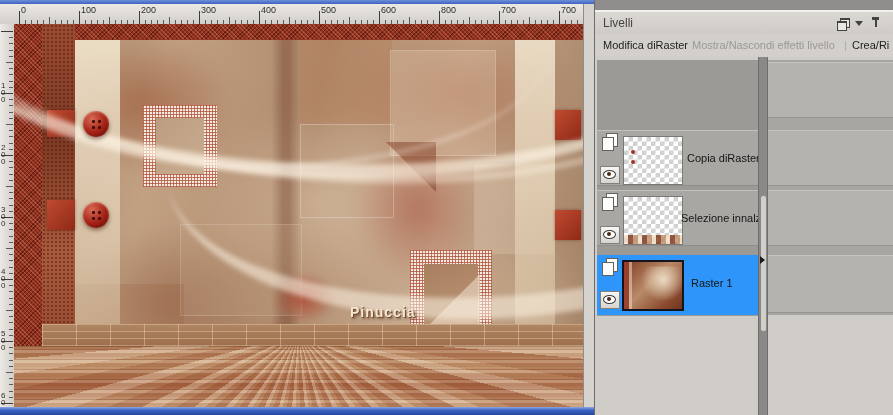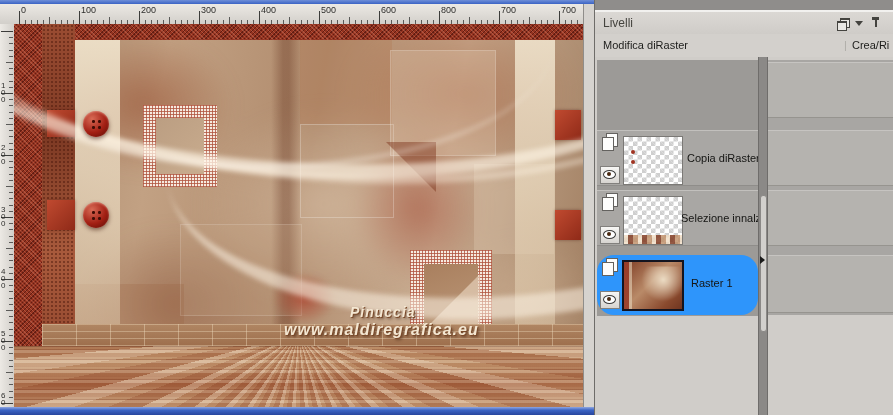--- a/index.html
+++ b/index.html
@@ -85,21 +85,21 @@
   .wallbase{left:28px;top:300px;width:541px;height:26px;background:
       repeating-linear-gradient(to right,rgba(235,215,185,.45) 0 1px,transparent 1px 34px),
       repeating-linear-gradient(to bottom,rgba(235,215,185,.4) 0 1px,transparent 1px 7px),
       linear-gradient(#b08663,#9a6a48);}
   .floor{left:0;top:322px;width:569px;height:61px;border-top:1px solid rgba(90,40,20,.5);background:
       repeating-linear-gradient(to bottom,rgba(225,195,160,0) 0 2px,rgba(120,55,30,.35) 2px 3px,rgba(240,220,195,.3) 3px 6px,rgba(150,80,45,.25) 6px 10px),
       linear-gradient(to bottom,#b98a64,#c49a74 30%,#a86a48 60%,#c8a27c);}
   .floor-rays{left:0;top:322px;width:569px;height:61px;opacity:.65;background:
       repeating-conic-gradient(from 112deg at 50% -20%,rgba(255,240,220,.4) 0 3deg,rgba(140,60,30,.35) 3deg 7deg,rgba(200,150,110,.2) 7deg 10deg);}
   .wm{color:#f4e7d2;font-weight:bold;letter-spacing:1px;
-      text-shadow:1px 1px 0 #7a4a2a,2px 2px 3px rgba(60,30,15,.65);font-style:italic;}
+      text-shadow:1px 1px 0 #7a4a2a,2px 2px 3px rgba(60,30,15,.65);}
   .wm1{left:336px;top:280px;font-size:14px;}
   .wm2{left:270px;top:297px;font-size:16px;}
 
   
   .panel{left:594px;top:0;width:299px;height:415px;background:#0ea5e9;border-left:1px solid #6e6c69;}
   .panel *{position:absolute;}
   .p-topstrip{left:0;top:0;right:0;height:10px;background:#8f8d8b;border-bottom:2px solid #f2f1ef;}
   .p-title{left:0;top:12px;right:0;height:22px;background:linear-gradient(#dbd8d4,#cfccc8);}
   .p-title .txt{left:8px;top:4px;font-size:12px;color:#45443f;}
   .float-icon{left:242px;top:6px;width:12px;height:11px;}
@@ -114,21 +114,21 @@
   .tb-dis{color:#9b9995;}
   .tb-sep{color:#aeaca8;}
   .layer-list{left:0;top:57px;right:0;bottom:0;background:#d0cdc9;}
   .rowsbg-l{left:2px;top:3px;width:161px;height:256px;background:#9c9a97;}
   .rowsbg-r{left:171px;top:3px;right:0;height:255px;background:#a8a6a3;}
   .splitter{left:163px;top:0;width:8px;bottom:0;background:#8b8987;border-left:1px solid #6f6d6b;border-right:1px solid #6f6d6b;}
   .split-handle{left:164.5px;top:138px;width:5px;height:135px;background:#d2d0cd;border-radius:3px;border:1px solid #8b8987;}
   .split-arrow{left:165px;top:199px;width:0;height:0;border-top:4px solid transparent;border-bottom:4px solid transparent;border-left:5px solid #1a1a1a;}
   .lrow{left:2px;width:161px;height:56px;background:#a9a7a4;
       box-shadow:inset 0 1px 0 #c2c0bd,inset 0 -1px 0 #8f8d8a;}
-  .lrow.sel{background:#2e95fb;box-shadow:none;border-radius:17px;}
+  .lrow.sel{background:#2e95fb;box-shadow:none;}
   .rband{left:171px;right:0;height:56px;background:#b5b3af;
       box-shadow:inset 0 1px 0 #c6c4c1,inset 0 -1px 0 #96948f;}
   .page-icon{left:4px;top:3px;width:18px;height:18px;}
   .page-icon .pp1{right:1px;top:0;width:10px;height:12px;background:#fdfdfc;border:1px solid #64625f;}
   .page-icon .pp2{left:1px;bottom:0;width:10px;height:12px;background:#fdfdfc;border:1px solid #64625f;}
   .eye-btn{left:3px;top:36px;width:18px;height:16px;background:linear-gradient(#f7f6f4,#d7d4d0);border:1px solid #82807d;}
   .eye{left:2px;top:3px;width:11px;height:7px;border:1px solid #3a3a3a;border-radius:50%;background:#fff;}
   .eye::after{content:'';position:absolute;left:3px;top:1px;width:4px;height:4px;background:#4a2a12;border-radius:50%;}
   .thumb{left:26px;top:6px;width:58px;height:47px;border:1px solid #7b7976;background-color:#fff;background-image:
       linear-gradient(45deg,#cfcfcf 25%,transparent 25% 75%,#cfcfcf 75%),
@@ -225,21 +225,20 @@
         <div class="wave w2"></div>
         <div class="wave w3"></div>
         <div class="wave w4"></div>
     </div>
     <div class="btn-red btn1"></div>
     <div class="btn-red btn2"></div>
     <div class="wallbase"></div>
     <div class="floor"></div>
     <div class="floor-rays"></div>
     <div class="wm wm1">Pinuccia</div>
-    <div class="wm wm2">www.maldiregrafica.eu</div>
   </div>
 
   <div class="abs gap-strip"></div>
   <div class="abs bottom-blue"></div>
 
   <div class="abs panel">
     <div class="p-topstrip"></div>
 
     <div class="p-title">
       <span class="txt">Livelli</span>
@@ -249,20 +248,21 @@
         </span>
       <span class="menu-arrow"></span>
       <span class="pin-icon">
           <span class="head"></span>
           <span class="stem"></span>
         </span>
     </div>
 
     <div class="p-toolbar">
       <span class="tb-item" style="left:8px">Modifica diRaster</span>
+      <span class="tb-item tb-dis" style="left:97px">Mostra/Nascondi effetti livello</span>
       <span class="tb-item tb-sep" style="left:249px">|</span>
       <span class="tb-item" style="left:257px">Crea/Ri</span>
     </div>
 
     <div class="layer-list">
       <div class="rowsbg-l"></div>
       <div class="rowsbg-r"></div>
 
       <div class="rband r1">
         

